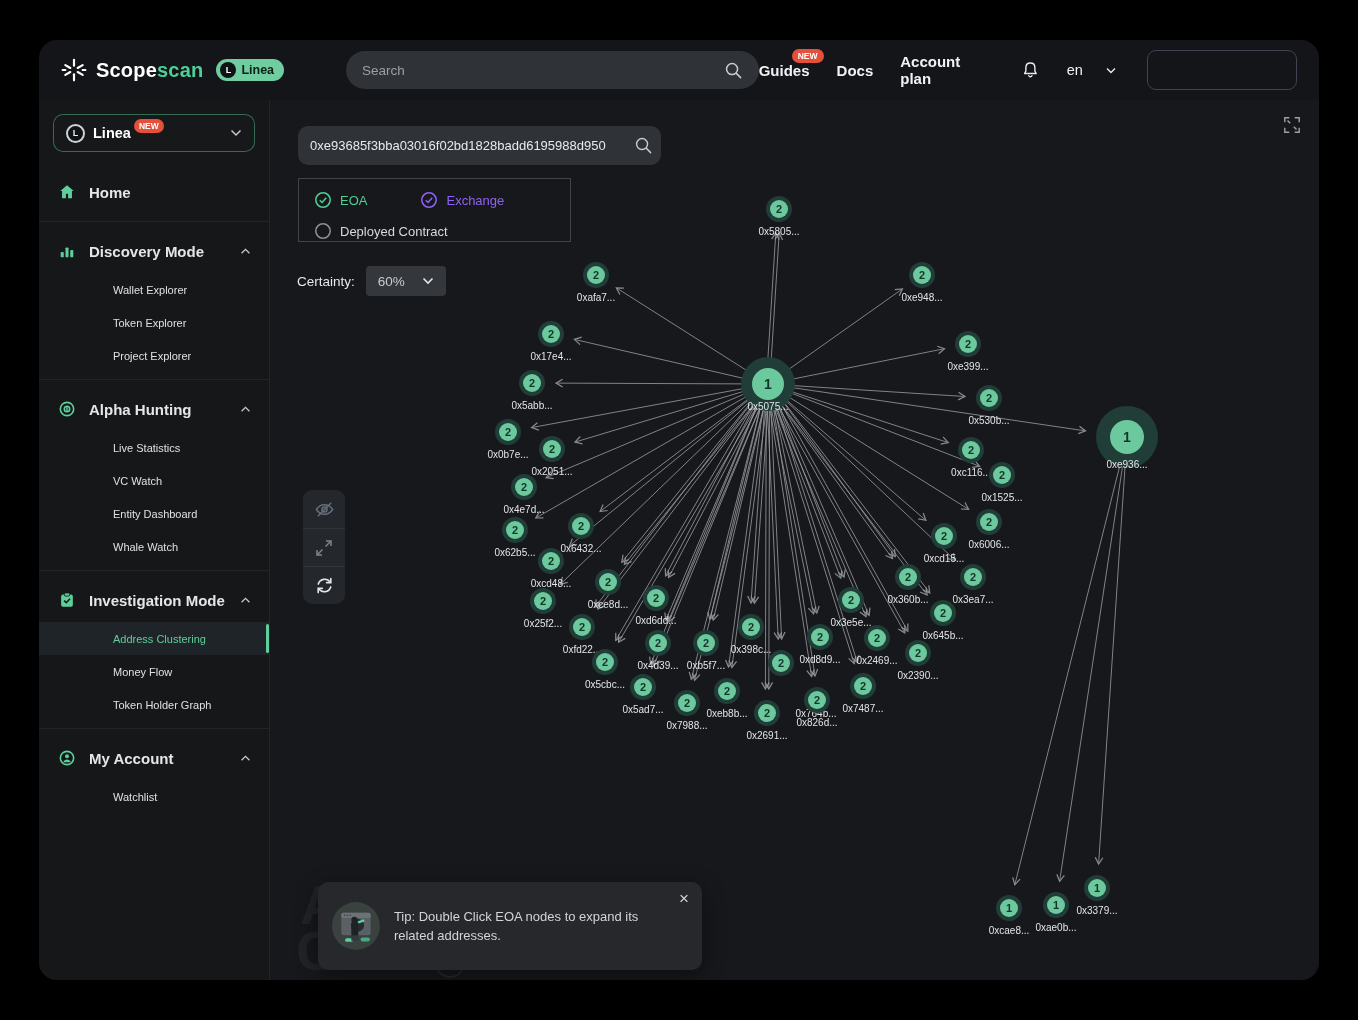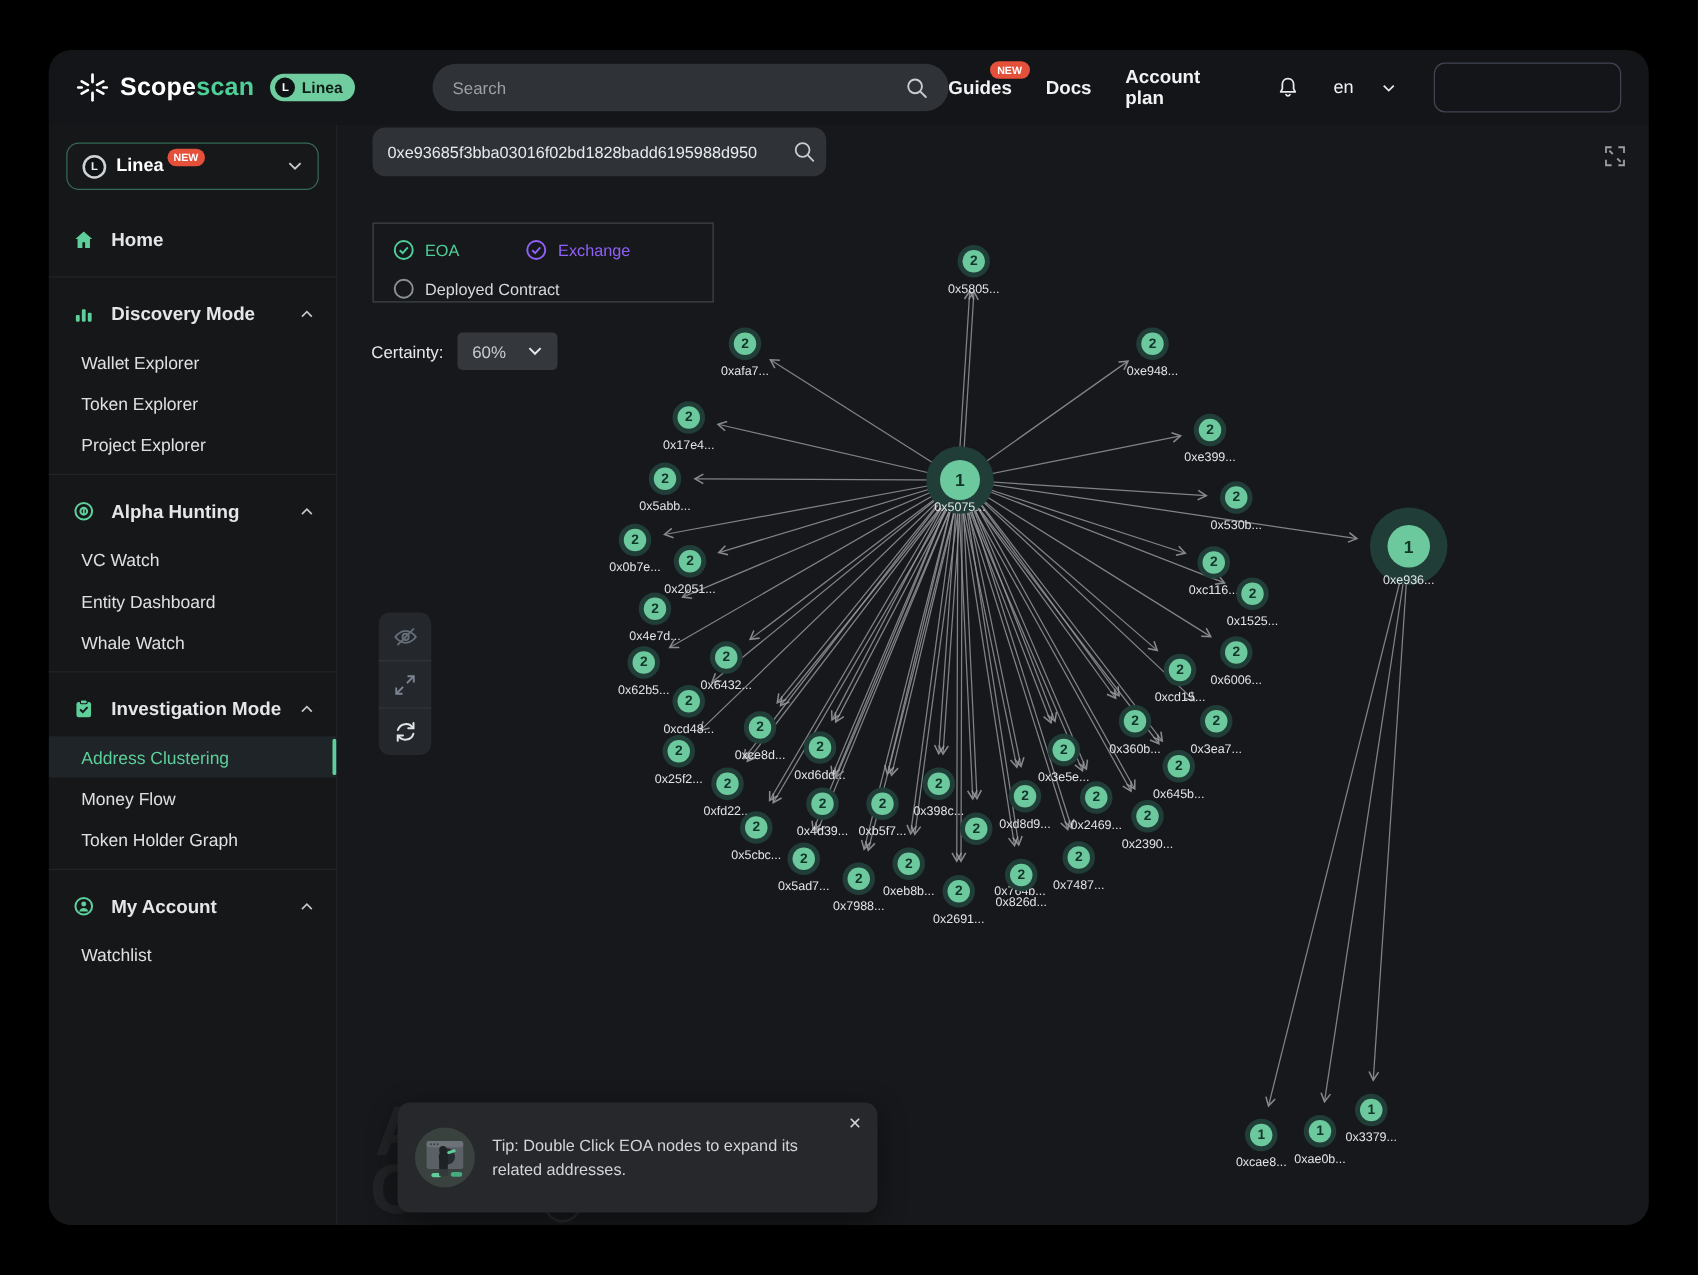--- a/index.html
+++ b/index.html
@@ -31,27 +31,27 @@
   
   .net-select { margin:0 14px 18px 14px; height:38px; border:1px solid rgba(94,207,154,.45); border-radius:10px; display:flex; align-items:center; padding:0 12px; cursor:pointer; background:#16181a; }
   .net-select .dot { width:19px; height:19px; border-radius:50%; border:2px solid #cfd3d6; color:#e8eaec; font-size:9px; font-weight:700; display:flex; align-items:center; justify-content:center; background:#101315; }
   .net-select .lbl { color:#fff; font-size:14.5px; font-weight:700; margin-left:8px; }
   .net-select .new { background:#e4503a; color:#fff; font-size:8.5px; font-weight:700; padding:2px 5px; border-radius:7px; margin-left:3px; transform:translateY(-7px); }
   .net-select .chev { margin-left:auto; }
   .side-row { display:flex; align-items:center; height:44px; padding:0 18px; cursor:pointer; }
   .side-row .icon { width:20px; display:flex; justify-content:center; }
   .side-row .txt { margin-left:12px; color:#e4e6e8; font-size:15px; font-weight:700; }
   .side-row .chev { margin-left:auto; }
-  .side-sub { display:flex; align-items:center; height:33px; padding-left:26px; cursor:pointer; color:#dee0e2; font-size:14px; position:relative; }
+  .side-sub { display:flex; align-items:center; height:33px; padding-left:74px; cursor:pointer; color:#dee0e2; font-size:11px; position:relative; }
   .side-sub.active { background:#1e2428; color:#5ecf9a; }
   .side-sub.active::after { content:""; position:absolute; right:0; top:2px; bottom:2px; width:3px; background:#5ecf9a; border-radius:2px; }
   .side-div { height:1px; background:#222528; margin:7px 0; }
 
   
-  .addr-box { position:absolute; left:28px; top:2px; width:363px; height:39px; background:#2f3237; border-radius:10px; display:flex; align-items:center; padding:0 30px 0 12px; z-index:6; }
+  .addr-box { position:absolute; left:28px; top:26px; width:363px; height:39px; background:#2f3237; border-radius:10px; display:flex; align-items:center; padding:0 30px 0 12px; z-index:6; }
   .addr-box input { flex:1; background:transparent; border:0; outline:0; color:#e8eaec; font-size:13px; font-family:"Liberation Sans",sans-serif; }
   .addr-box .mag { position:absolute; right:8px; top:10px; }
   .legend { position:absolute; left:28px; top:78px; width:273px; height:64px; border:1px solid #3f434a; z-index:6; padding:10px 15px; }
   .leg-row { display:flex; align-items:center; height:22px; }
   .leg-item { display:flex; align-items:center; gap:8px; cursor:pointer; }
   .leg-item .t { font-size:13px; }
   .leg-eoa .t { color:#4ecf97; }
   .leg-exc { margin-left:53px; }
   .leg-exc .t { color:#9061f9; }
   .leg-dep { margin-top:9px; }
@@ -178,20 +178,21 @@
               <circle cx="10" cy="10" r="7.4" fill="none" stroke="#5ecf9a" stroke-width="1.8"></circle>
               <circle cx="10" cy="10" r="3" fill="none" stroke="#5ecf9a" stroke-width="1.8"></circle>
               <line x1="10" y1="7" x2="10" y2="13" stroke="#5ecf9a" stroke-width="1.6"></line>
             </svg>
           </span>
         <span class="txt">Alpha Hunting</span>
         <svg class="chev" width="11" height="7" viewBox="0 0 12 8">
             <polyline points="1.5,6 6,1.5 10.5,6" fill="none" stroke="#c6c9cc" stroke-width="1.5"></polyline>
           </svg>
       </div>
+      <div class="side-sub">Live Statistics</div>
       <div class="side-sub">VC Watch</div>
       <div class="side-sub">Entity Dashboard</div>
       <div class="side-sub">Whale Watch</div>
       <div class="side-div"></div>
 
       <div class="side-row">
         <span class="icon">
             <svg width="18" height="18" viewBox="0 0 20 20">
               <rect x="3.5" y="4" width="13" height="13.5" rx="2" fill="#5ecf9a"></rect>
               <rect x="7" y="2.2" width="6" height="3.4" rx="1.2" fill="#5ecf9a" stroke="#151719" stroke-width="1"></rect>

